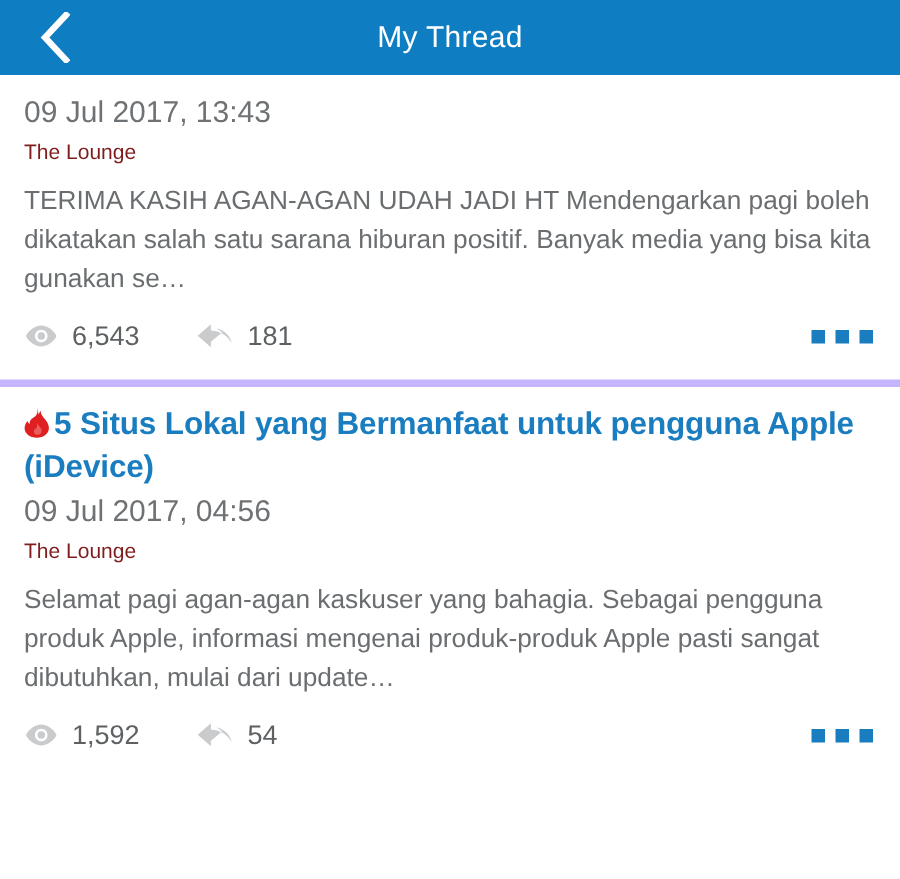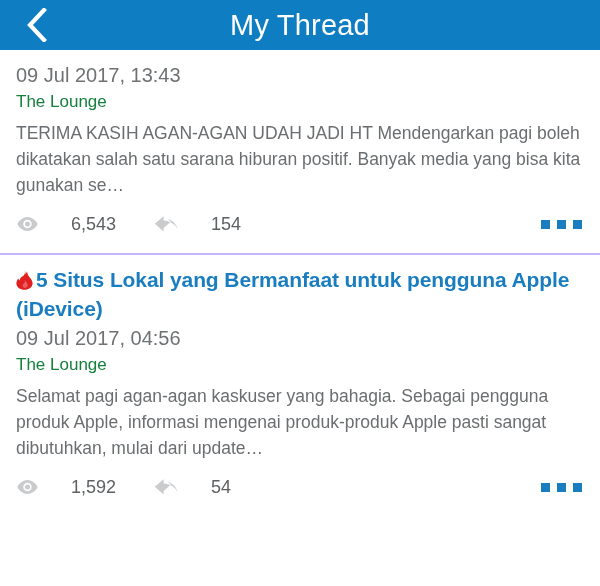--- a/index.html
+++ b/index.html
@@ -30,36 +30,36 @@
     height: 50px;
     width: 44px;
     display: flex;
     align-items: center;
     justify-content: center;
     cursor: pointer;
   }
   .back-btn svg { display: block; }
   .appbar-title {
     color: #ffffff;
-    font-size: 29px;
+    font-size: 20px;
     font-weight: 400;
     letter-spacing: 0.2px;
     line-height: 50px;
   }
 
   
   .thread-list {
     background: #ffffff;
   }
   .thread-card {
     padding: 10px 16px 0 16px;
     background: #ffffff;
   }
   .thread-card + .thread-card {
-    border-top: 2px solid #c4b5fd;
+    border-top: 5px solid #c4b5fd;
     margin-top: 7px;
     padding-top: 10px;
   }
 
   .thread-title {
     color: #1a7dc0;
     font-size: 21px;
     font-weight: bold;
     line-height: 29px;
     margin: 0 0 2px 0;
@@ -72,22 +72,22 @@
   }
   .flame-icon svg { display: block; }
 
   .thread-date {
     color: #6f7274;
     font-size: 20px;
     line-height: 26px;
     margin: 2px 0 0 0;
   }
   .thread-forum {
-    color: #15803d;
-    font-size: 17px;
+    color: #7f1d1d;
+    font-size: 14px;
     line-height: 25px;
     margin: 1px 0 0 0;
   }
   .thread-excerpt {
     color: #6b6e70;
     font-size: 17.5px;
     line-height: 26px;
     margin: 6px 0 0 0;
   }
 
@@ -95,21 +95,20 @@
   .thread-stats {
     display: flex;
     align-items: center;
     height: 44px;
     margin-top: 4px;
   }
   .stat {
     display: flex;
     align-items: center;
     margin-right: 38px;
-    gap: 23px;
   }
   .stat-icon {
     display: flex;
     align-items: center;
     justify-content: center;
     margin-right: 9px;
   }
   .stat-icon svg { display: block; }
   .stat-value {
     color: #5e6163;
@@ -165,21 +164,21 @@
         <span class="stat-value">6,543</span>
       </div>
       <div class="stat">
         <span class="stat-icon">
           <svg width="25" height="18" viewBox="0 0 25 18" aria-hidden="true">
             <path d="M9.6 1.2 L9.6 5.4 C15.5 5.8 20.6 8.6 23.4 13.6
                      C22.6 9.0 18.3 5.0 13.3 3.9 C14.9 4.9 17.0 6.6 17.0 6.6
                      L9.6 12.9 L9.6 16.5 L0.8 8.8 Z" fill="#c9cbcd"></path>
           </svg>
         </span>
-        <span class="stat-value">154</span>
+        <span class="stat-value">181</span>
       </div>
       <div class="overflow-btn">
         <span class="overflow-dot"></span>
         <span class="overflow-dot"></span>
         <span class="overflow-dot"></span>
       </div>
     </div>
   </div>
 
   <div class="thread-card">

